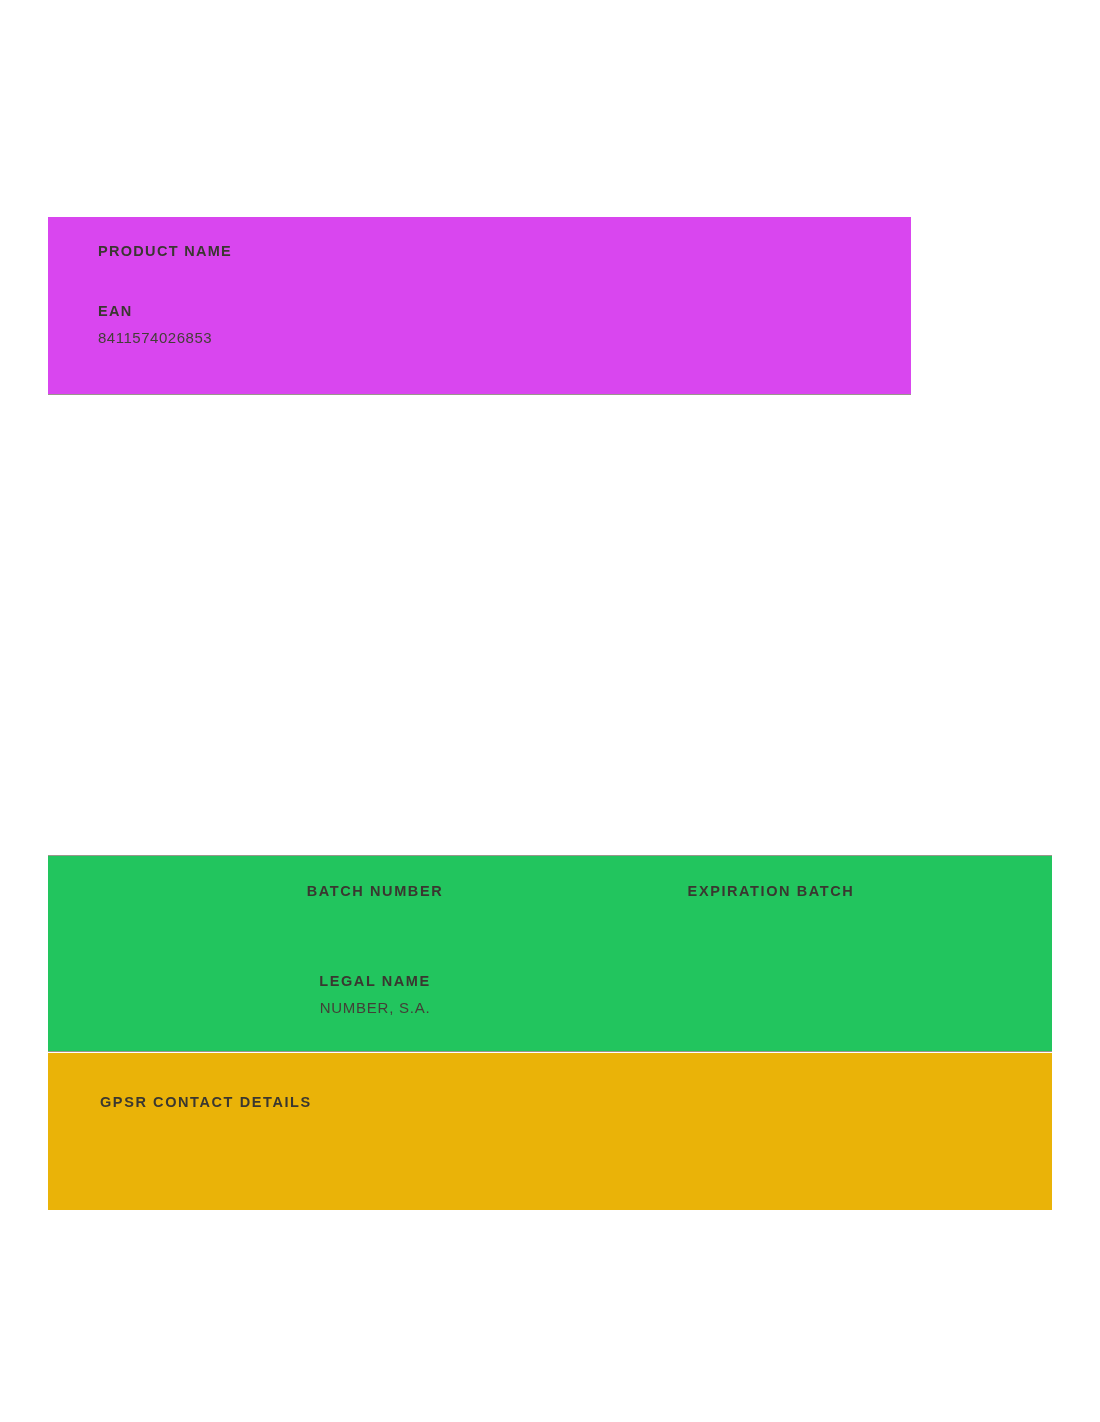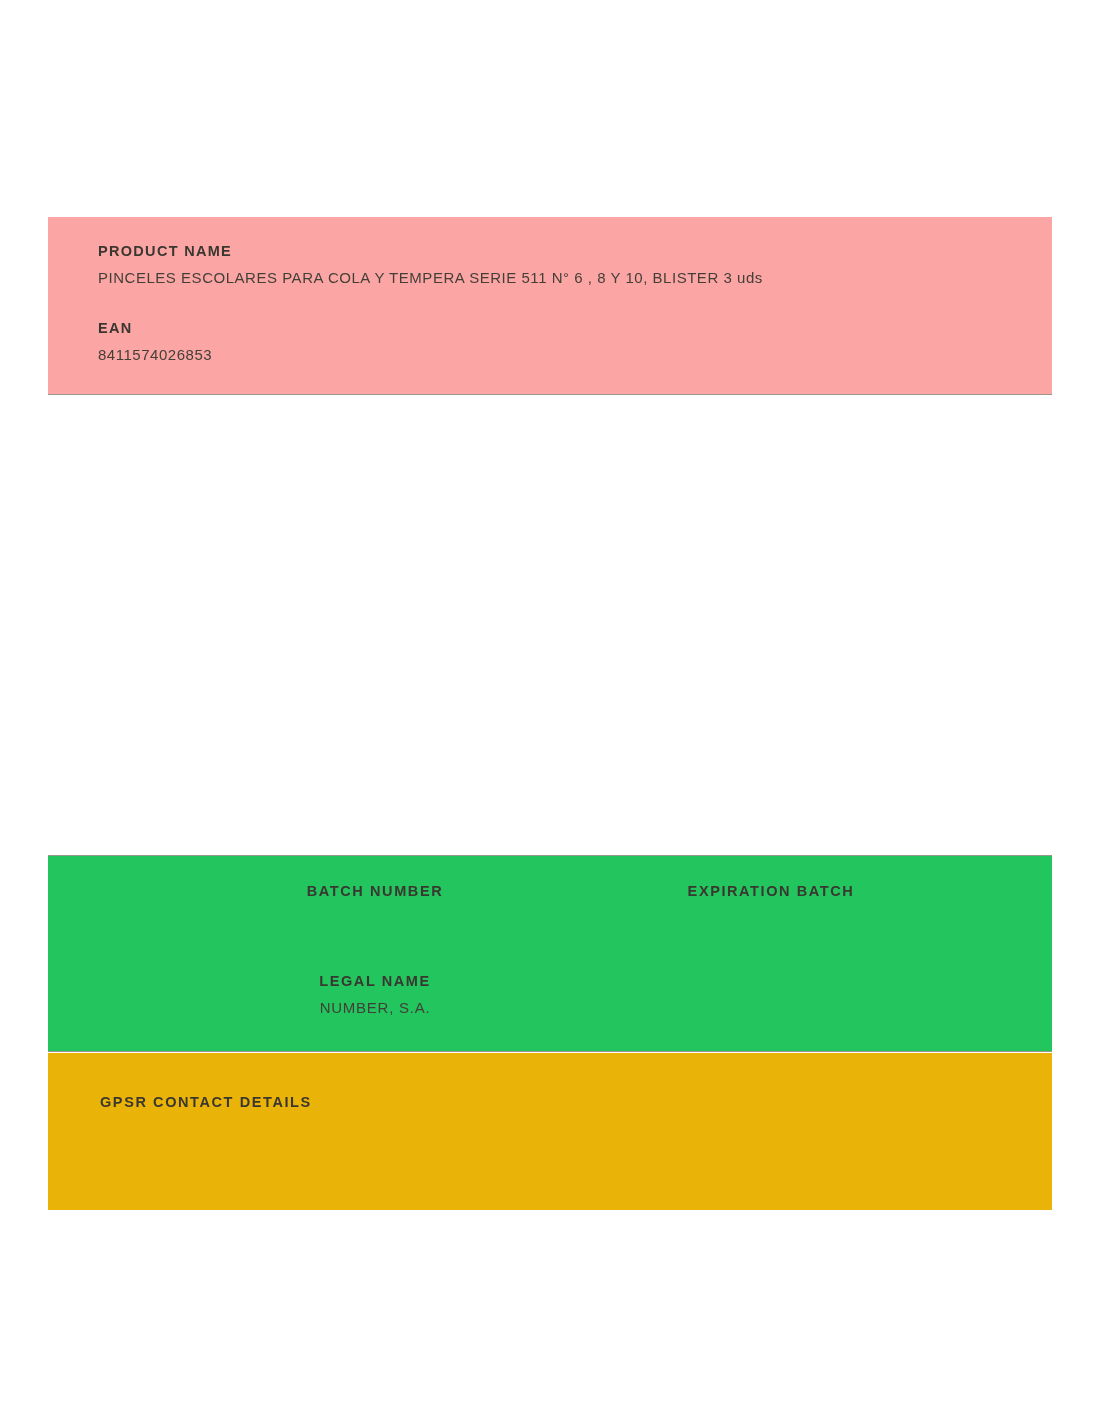--- a/index.html
+++ b/index.html
@@ -21,22 +21,22 @@
     top: 0;
     width: 1100px;
     height: 1422px;
   }
 
   
   .product-block {
     position: absolute;
     left: 48px;
     top: 217px;
-    width: 1004px;
-    background: #fca5a5;
+    width: 863px;
+    background: #d946ef;
     border-bottom: 1px solid #9a968c;
     box-sizing: border-box;
     padding: 26px 50px 40px 50px;
     height: 178px;
   }
   .field-label {
     font-size: 14.5px;
     font-weight: bold;
     letter-spacing: 0.09em;
     color: #3a3730;
@@ -123,21 +123,20 @@
     white-space: nowrap;
   }
 </style>
 </head>
 <body>
 
 <div class="sheet">
 
   <section class="product-block">
     <div class="field-label">PRODUCT NAME</div>
-    <div class="field-value">PINCELES ESCOLARES PARA COLA Y TEMPERA SERIE 511 N° 6 , 8 Y 10, BLISTER 3 uds</div>
     <div class="gap-1"></div>
     <div class="field-label">EAN</div>
     <div class="field-value">8411574026853</div>
   </section>
 
   <section class="info-block">
     <div class="info-grid">
 
       <div class="cell" id="cell-batch">
         <div class="c-label">BATCH NUMBER</div>

